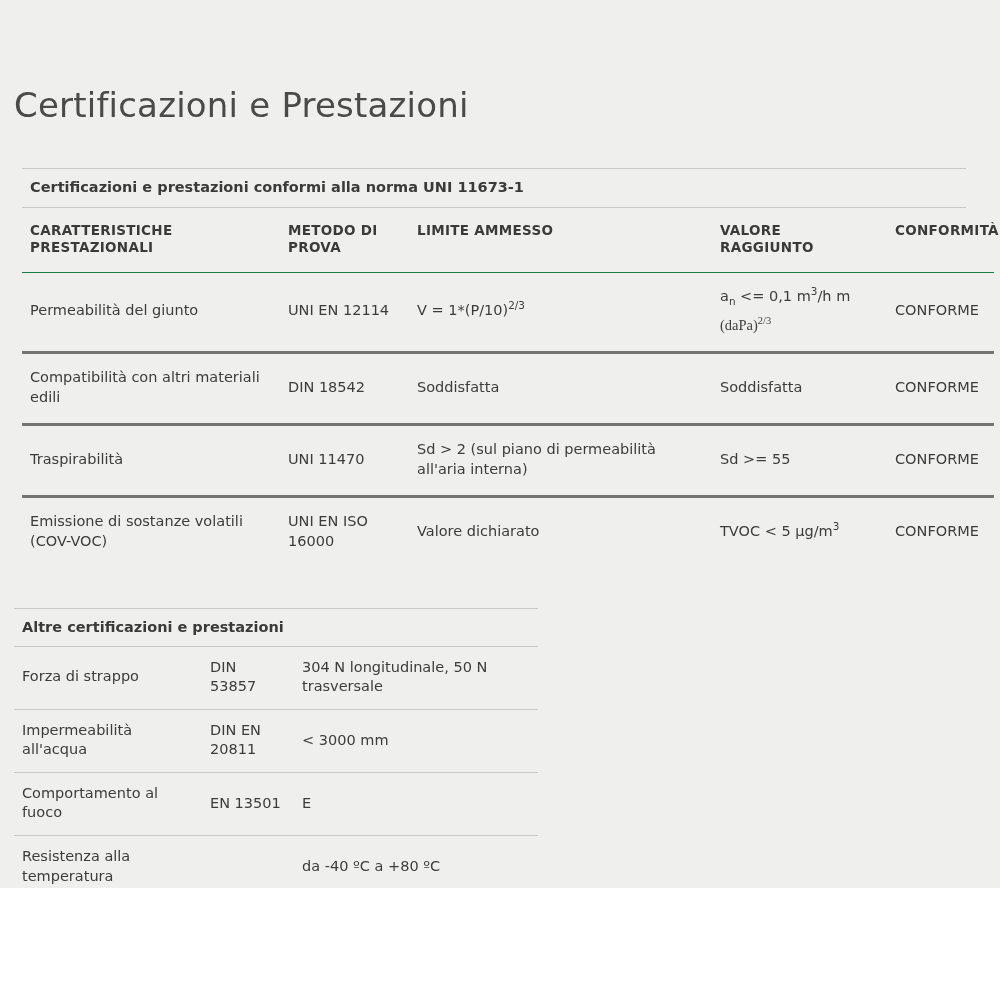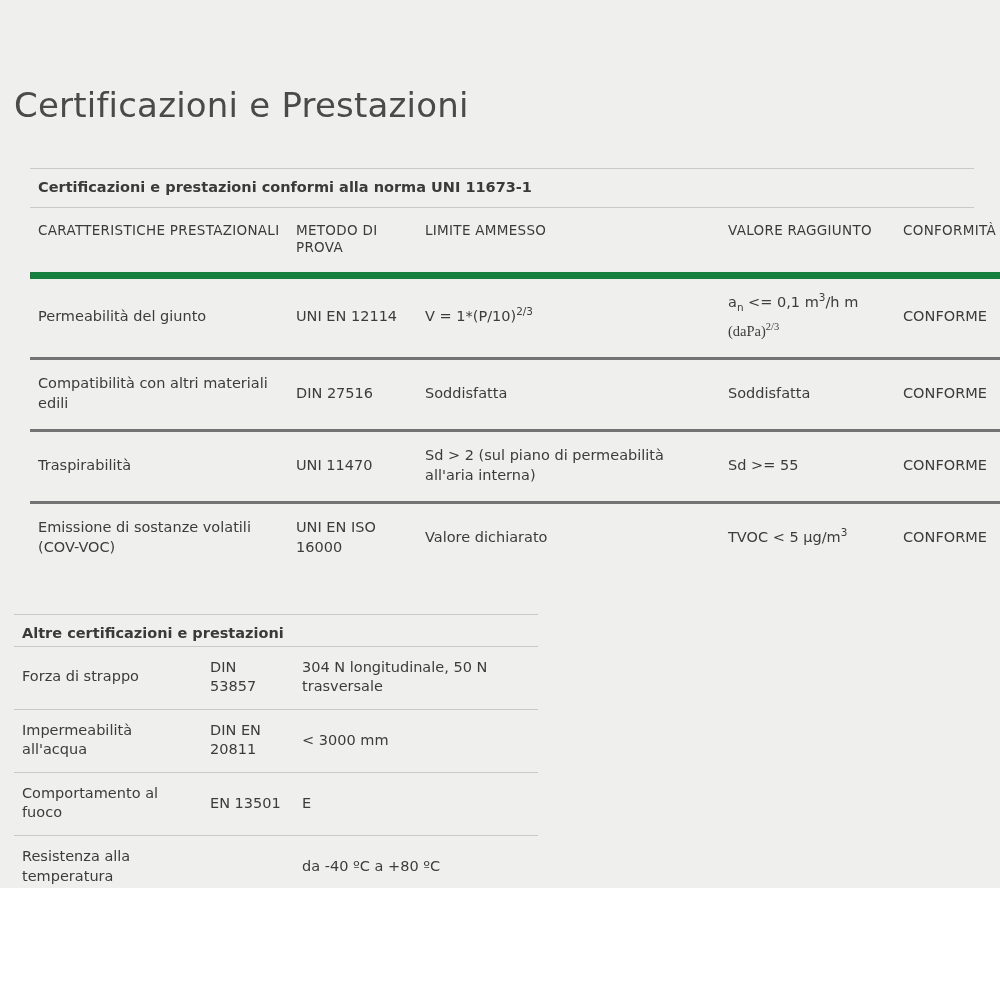--- a/index.html
+++ b/index.html
@@ -32,21 +32,21 @@
     font-size: 34px;
     font-weight: 400;
     color: #4a4a4a;
     letter-spacing: 0.2px;
     padding: 62px 0 0 14px;
     line-height: 1.2;
   }
 
   
   .cert-block {
-    margin: 42px 0 0 16px;
+    margin: 42px 0 0 8px;
     padding: 0 14px 0 14px;
     width: 972px;
     box-sizing: border-box;
   }
   .cert-caption {
     font-size: 14.5px;
     font-weight: bold;
     color: #3a3a3a;
     padding: 10px 0 12px 8px;
     border-top: 1px solid #c9c9c7;
@@ -54,27 +54,27 @@
     background: #efefed;
   }
   table.cert {
     border-collapse: collapse;
     width: 100%;
     table-layout: fixed;
     font-size: 14.5px;
   }
   table.cert th {
     text-align: left;
-    font-weight: normal;
+    font-weight: bold;
     font-size: 13.5px;
     color: #3a3a3a;
     letter-spacing: 0.3px;
     padding: 14px 8px 16px 8px;
     vertical-align: top;
-    border-bottom: 7px solid #15803d;
+    border-bottom: 1px solid #15803d;
     line-height: 1.28;
   }
   table.cert td {
     padding: 14px 8px 16px 8px;
     vertical-align: middle;
     border-bottom: 3px solid #737373;
     color: #3c3c3c;
     line-height: 1.35;
   }
   table.cert tr:last-child td { border-bottom: none; }
@@ -92,21 +92,21 @@
   .other-block {
     margin: 40px 0 0 0;
     padding: 0 14px;
     width: 552px;
     box-sizing: border-box;
   }
   .other-caption {
     font-size: 14.5px;
     font-weight: bold;
     color: #3a3a3a;
-    padding: 10px 0 5px 8px;
+    padding: 10px 0 11px 8px;
     border-top: 1px solid #c9c9c7;
     border-bottom: 1px solid #c9c9c7;
   }
   table.other {
     border-collapse: collapse;
     width: 100%;
     table-layout: fixed;
     font-size: 14.5px;
   }
   table.other td {
@@ -154,21 +154,21 @@
             <td>UNI EN 12114</td>
             <td><span>V = 1*(P/10)</span><sup>2/3</sup></td>
             <td>
               <span class="nowrapline"><span>a</span><sub>n</sub><span> &lt;= 0,1 m</span><sup>3</sup><span>/h m</span></span>
               <span class="val-line2"><span>(daPa)</span><sup>2/3</sup></span>
             </td>
             <td>CONFORME</td>
           </tr>
           <tr>
             <td>Compatibilità con altri materiali edili</td>
-            <td>DIN 27516</td>
+            <td>DIN 18542</td>
             <td>Soddisfatta</td>
             <td>Soddisfatta</td>
             <td>CONFORME</td>
           </tr>
           <tr>
             <td>Traspirabilità</td>
             <td>UNI 11470</td>
             <td>Sd &gt; 2 (sul piano di permeabilità all'aria interna)</td>
             <td>Sd &gt;= 55</td>
             <td>CONFORME</td>

